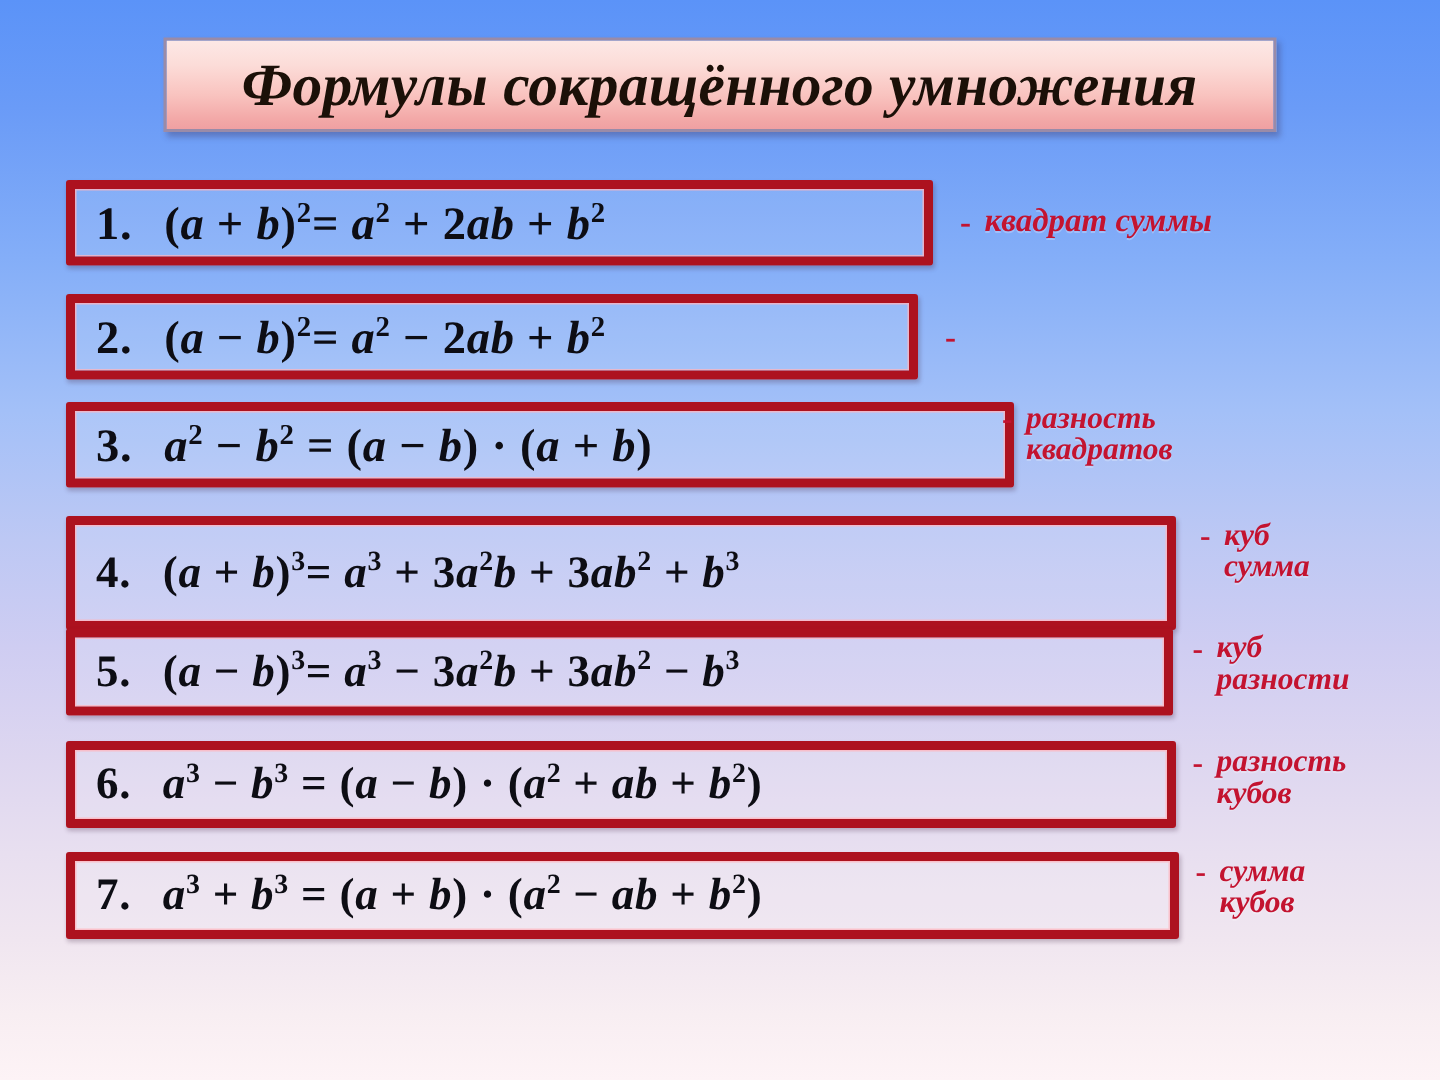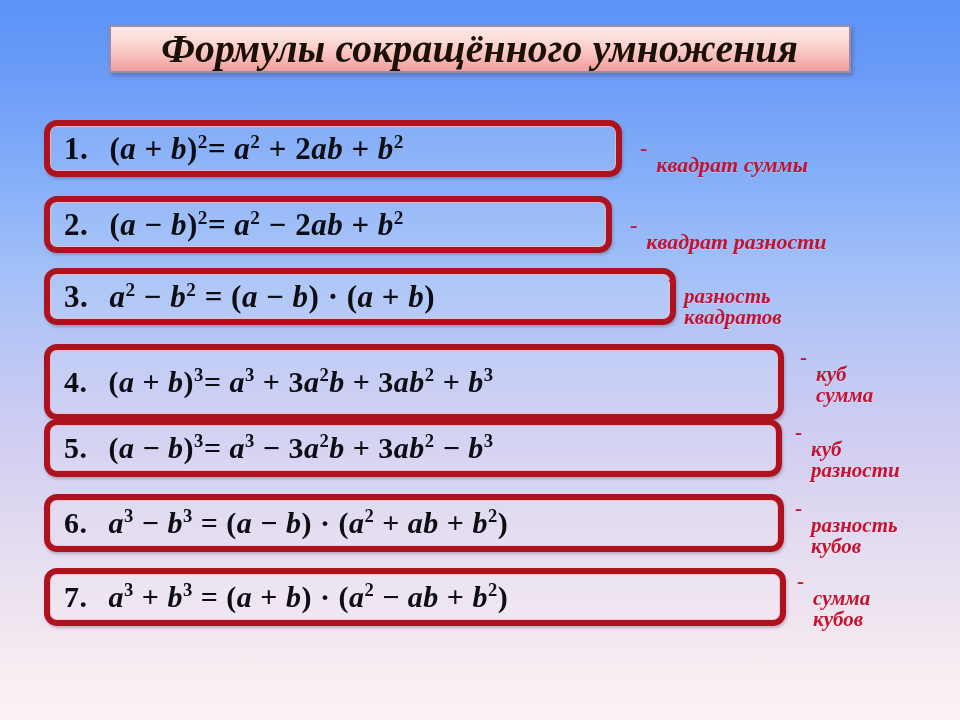--- a/index.html
+++ b/index.html
@@ -30,21 +30,21 @@
         #fdf3f6 100%);
     overflow: hidden;
   }
 
   
   #title-banner {
     position: absolute;
     left: 109px;
     top: 25px;
     width: 742px;
-    height: 48px;
+    height: 63px;
     box-sizing: border-box;
     border: 2px solid #9a8ba8;
     background: linear-gradient(to bottom,
         #fde8e6 0%,
         #fcdcd8 28%,
         #f9c3bf 62%,
         #f3a9a8 88%,
         #f0a0a2 100%);
     box-shadow: 2px 3px 4px rgba(60,50,90,0.35);
     display: flex;
@@ -60,21 +60,21 @@
     letter-spacing: 0.2px;
     color: #1b1008;
     white-space: nowrap;
     transform: scaleX(0.99);
   }
   .formula-box {
     position: absolute;
     left: 44px;
     box-sizing: border-box;
     border: 6px solid #ad121f;
-    border-radius: 13px;
+    border-radius: 2px;
     box-shadow: 0 0 0 1px rgba(255,180,190,0.75) inset,
                 1px 2px 3px rgba(70,40,70,0.28);
     display: flex;
     align-items: center;
     background: rgba(255,255,255,0.10);
     overflow: hidden;
   }
   .formula-text {
     font-family: "Liberation Serif", serif;
     font-weight: bold;
@@ -124,21 +124,20 @@
   .label .dash {
     color: #c31330;
     font-weight: bold;
     font-style: normal;
     padding-right: 9px;
     line-height: 1;
   }
   .label .ltext {
     line-height: 1.02;
     text-shadow: 0 1px 0 rgba(255,255,255,0.25);
-    margin-top: 18px;
   }
   .label .ltext .l2 { display: block; }
 
   .lbl-1 { left: 640px; top: 136px; font-size: 22px; }
   .lbl-1 .dash { font-size: 22px; padding-top: 1px; }
   .lbl-2 { left: 630px; top: 213px; font-size: 22px; }
   .lbl-2 .dash { font-size: 22px; padding-top: 1px; }
   .lbl-3 { left: 668px; top: 268px; font-size: 21px; }
   .lbl-3 .dash { font-size: 21px; padding-top: 1px; }
   .lbl-4 { left: 800px; top: 346px; font-size: 21px; }
@@ -183,21 +182,20 @@
     <span class="ltext"><span>квадрат суммы</span></span>
   </div>
 
   <div class="formula-box" id="box-2">
     <div class="formula-text">
       <span class="num">2.</span><span class="expr">&nbsp;<span class="paren">(</span><span class="var">a</span> <span class="op">−</span> <span class="var">b</span><span class="paren">)</span><sup>2</sup><span class="eq">=</span> <span class="var">a</span><sup>2</sup> <span class="op">−</span> <span class="digit">2</span><span class="var">ab</span> <span class="op">+</span> <span class="var">b</span><sup>2</sup></span>
     </div>
   </div>
   <div class="label lbl-2">
     <span class="dash">-</span>
-    <span class="ltext"><span>квадрат разности</span></span>
   </div>
 
   <div class="formula-box" id="box-3">
     <div class="formula-text">
       <span class="num">3.</span><span class="expr">&nbsp;<span class="var">a</span><sup>2</sup> <span class="op">−</span> <span class="var">b</span><sup>2</sup> <span class="eq">=</span> <span class="paren">(</span><span class="var">a</span> <span class="op">−</span> <span class="var">b</span><span class="paren">)</span> <span class="dot">·</span> <span class="paren">(</span><span class="var">a</span> <span class="op">+</span> <span class="var">b</span><span class="paren">)</span></span>
     </div>
   </div>
   <div class="label lbl-3">
     <span class="dash">-</span>
     <span class="ltext"><span>разность</span><span class="l2">квадратов</span></span>

